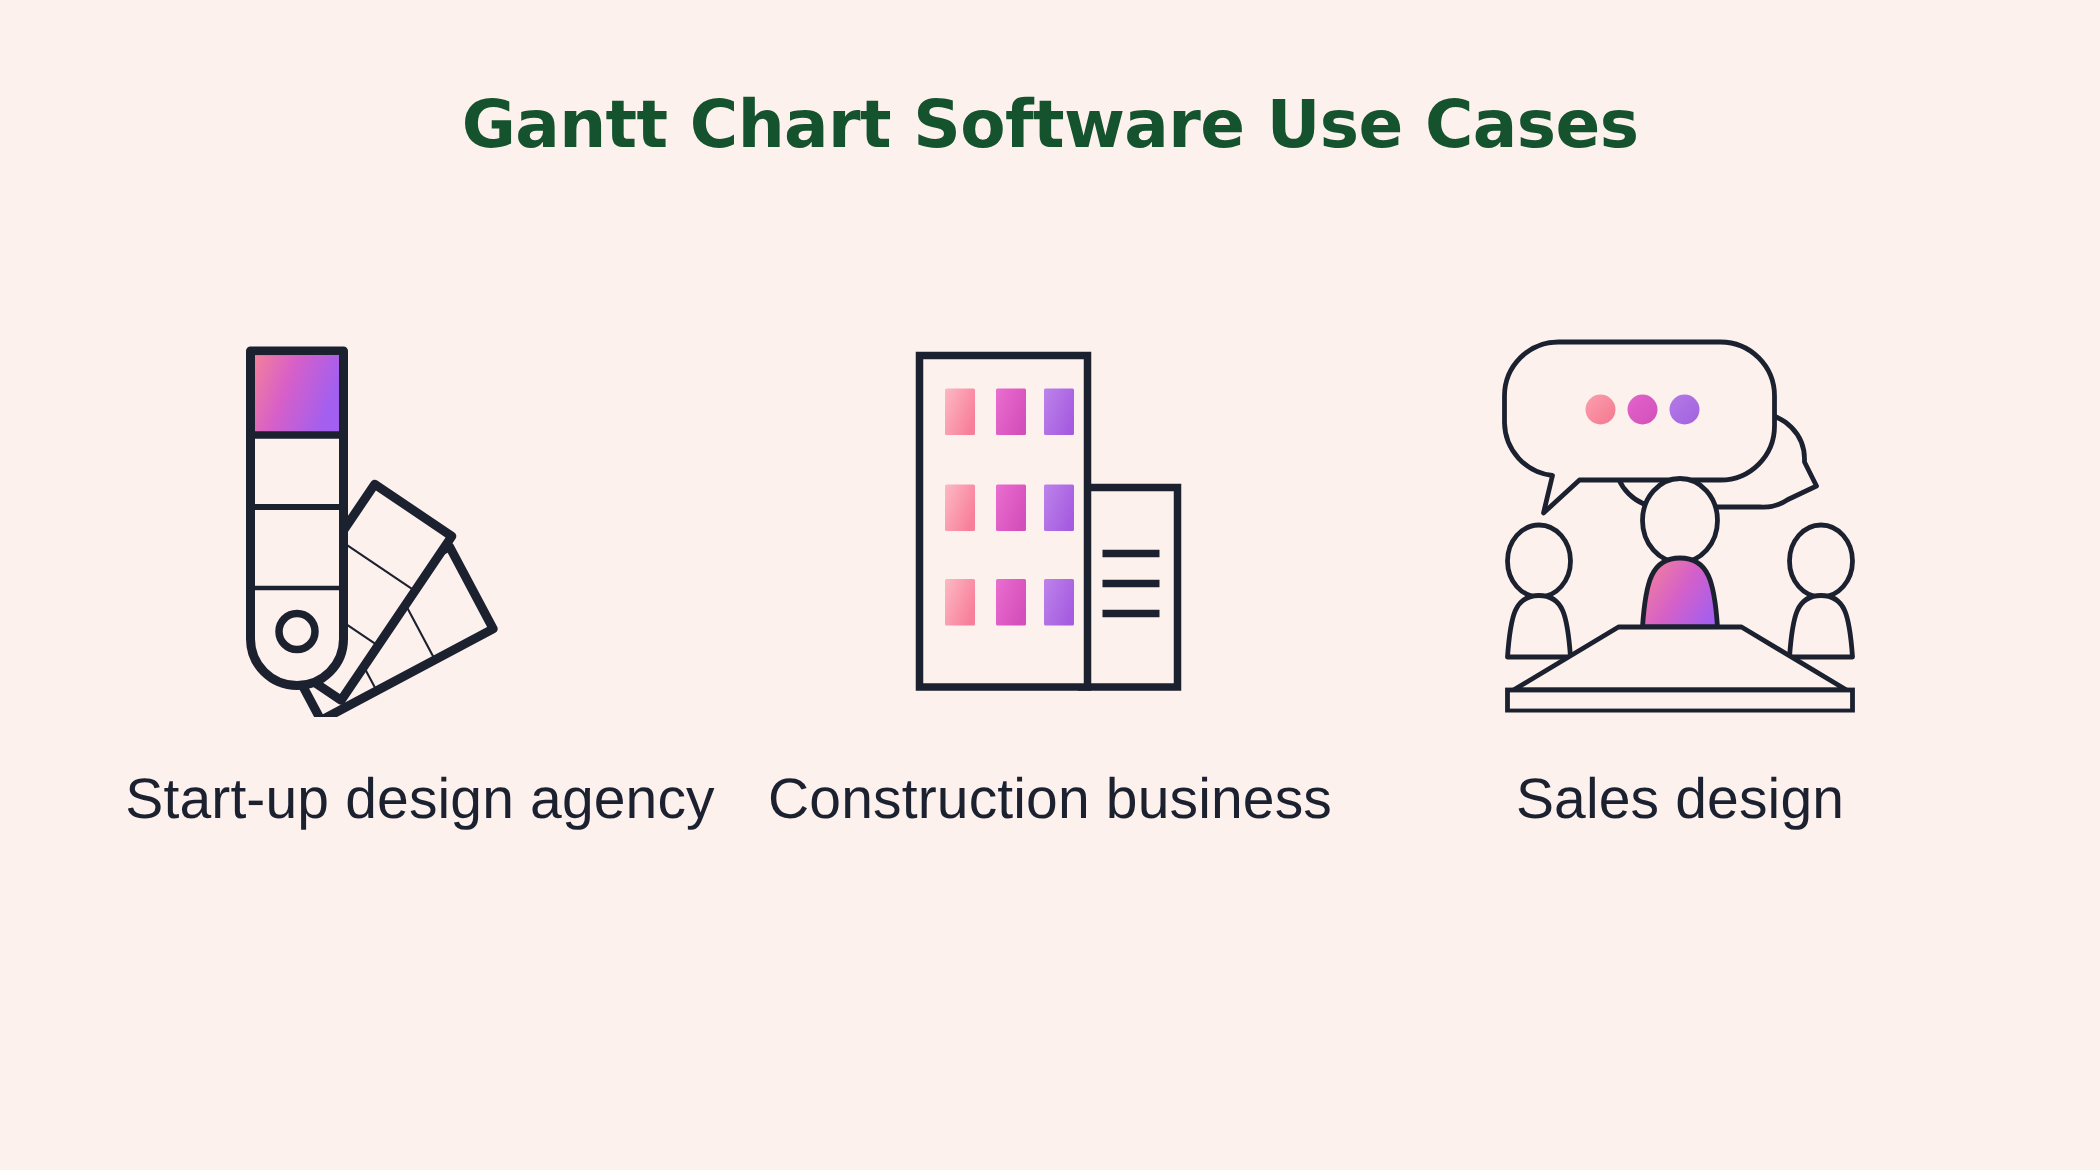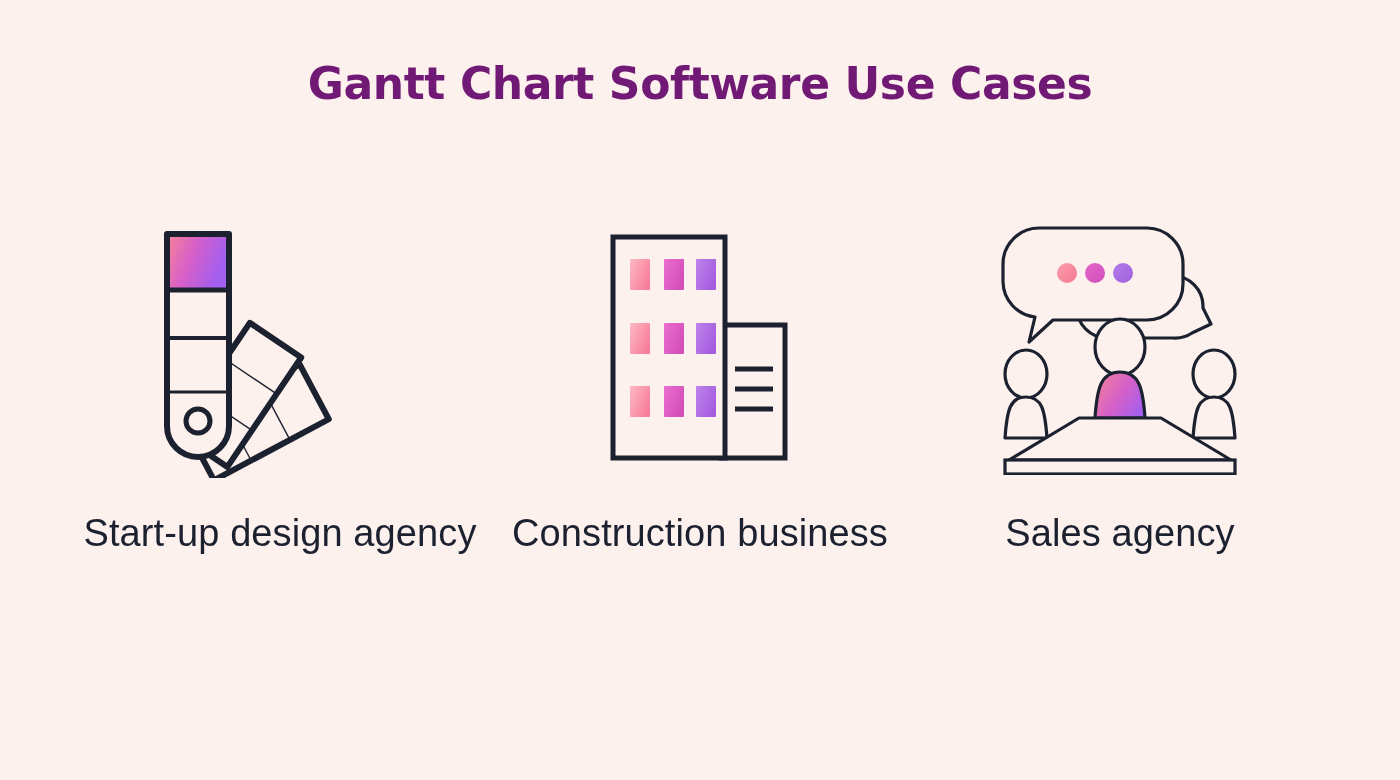--- a/index.html
+++ b/index.html
@@ -22,21 +22,21 @@
   .page-title {
     position: absolute;
     top: 60px;
     left: 0;
     width: 1400px;
     text-align: center;
     font-family: "DejaVu Sans", sans-serif;
     font-weight: bold;
     font-size: 44px;
     letter-spacing: -0.4px;
-    color: #701a75;
+    color: #14532d;
     line-height: 1.1;
   }
   .cards {
     position: absolute;
     top: 215px;
     left: 70px;
     width: 1260px;
     display: flex;
     flex-direction: row;
     align-items: flex-start;
@@ -206,17 +206,17 @@
             <ellipse cx="125" cy="127" rx="25" ry="28" fill="#fdf1ee" stroke="#1c2130" stroke-width="3.2"></ellipse>
             <path d="M125 152 C106 152 102 168 100 198 L150 198 C148 168 144 152 125 152 Z" fill="url(#bodyGrad)" stroke="#1c2130" stroke-width="3.2" stroke-linejoin="round"></path>
           </g>
 
           <g>
             <path d="M84 198 H166 L236 240 H14 Z" fill="#fdf1ee" stroke="#1c2130" stroke-width="3.2" stroke-linejoin="round"></path>
             <rect x="10" y="240" width="230" height="14" fill="#fdf1ee" stroke="#1c2130" stroke-width="3.2"></rect>
           </g>
         </svg>
       </div>
-      <div class="card-label">Sales agency</div>
+      <div class="card-label">Sales design</div>
     </div>
 
   </div>
 </div>
 
 </body></html>

